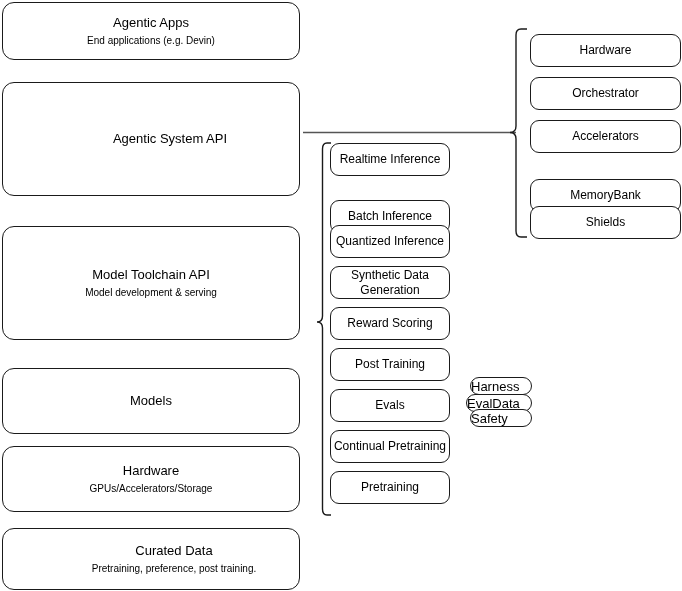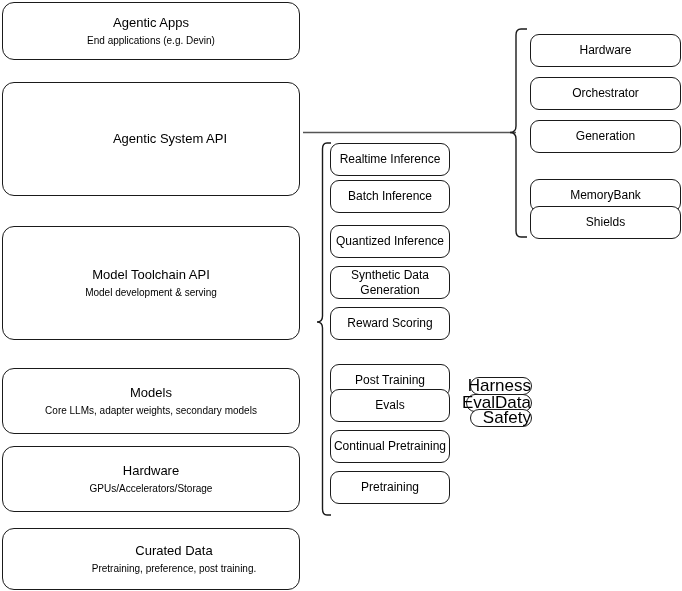--- a/index.html
+++ b/index.html
@@ -63,22 +63,22 @@
   .right-box .title { font-size: 12px; }
   .pill {
     position: absolute;
     box-sizing: border-box;
     border: 1.4px solid #1a1a1a;
     border-radius: 14px;
     background: #ffffff;
     height: 18px;
     display: flex;
     align-items: center;
-    justify-content: flex-end;
-    font-size: 17px;
+    justify-content: flex-start;
+    font-size: 13px;
     z-index: 5;
   }
   svg.overlay {
     position: absolute;
     left: 0; top: 0;
     width: 682px;
     height: 591px;
     pointer-events: none;
   }
 </style>
@@ -105,49 +105,48 @@
     <div class="title">Agentic System API</div>
   </div>
 
   <div class="box layer-box" style="top:226px; height:114px;">
     <div class="title">Model Toolchain API</div>
     <div class="subtitle">Model development &amp; serving</div>
   </div>
 
   <div class="box layer-box" style="top:368px; height:66px;">
     <div class="title">Models</div>
-    <div class="subtitle">Core LLMs, adapter weights, secondary models</div>
   </div>
 
   <div class="box layer-box" style="top:446px; height:66px;">
     <div class="title">Hardware</div>
     <div class="subtitle">GPUs/Accelerators/Storage</div>
   </div>
 
   <div class="box layer-box" style="top:528px; height:62px;padding-left:46px;">
     <div class="title">Curated Data</div>
     <div class="subtitle">Pretraining, preference, post training.</div>
   </div>
 
   <div class="box mid-box" style="top:143px;">
     <div class="title">Realtime Inference</div>
   </div>
-  <div class="box mid-box" style="top:180px;">
+  <div class="box mid-box" style="top:200px;">
     <div class="title">Batch Inference</div>
   </div>
   <div class="box mid-box" style="top:225px;">
     <div class="title">Quantized Inference</div>
   </div>
   <div class="box mid-box" style="top:266px;">
     <div class="title">Synthetic Data Generation</div>
   </div>
   <div class="box mid-box" style="top:307px;">
     <div class="title">Reward Scoring</div>
   </div>
-  <div class="box mid-box" style="top:364px;">
+  <div class="box mid-box" style="top:348px;">
     <div class="title">Post Training</div>
   </div>
   <div class="box mid-box" style="top:389px;">
     <div class="title">Evals</div>
   </div>
   <div class="box mid-box" style="top:430px;">
     <div class="title">Continual Pretraining</div>
   </div>
   <div class="box mid-box" style="top:471px;">
     <div class="title">Pretraining</div>
@@ -163,21 +162,21 @@
     <span>Safety</span>
   </div>
 
   <div class="box right-box" style="top:34px;">
     <div class="title">Hardware</div>
   </div>
   <div class="box right-box" style="top:77px;">
     <div class="title">Orchestrator</div>
   </div>
   <div class="box right-box" style="top:120px;">
-    <div class="title">Generation</div>
+    <div class="title">Accelerators</div>
   </div>
   <div class="box right-box" style="top:179px;">
     <div class="title">MemoryBank</div>
   </div>
   <div class="box right-box" style="top:206px;">
     <div class="title">Shields</div>
   </div>
 
 </div>
 

